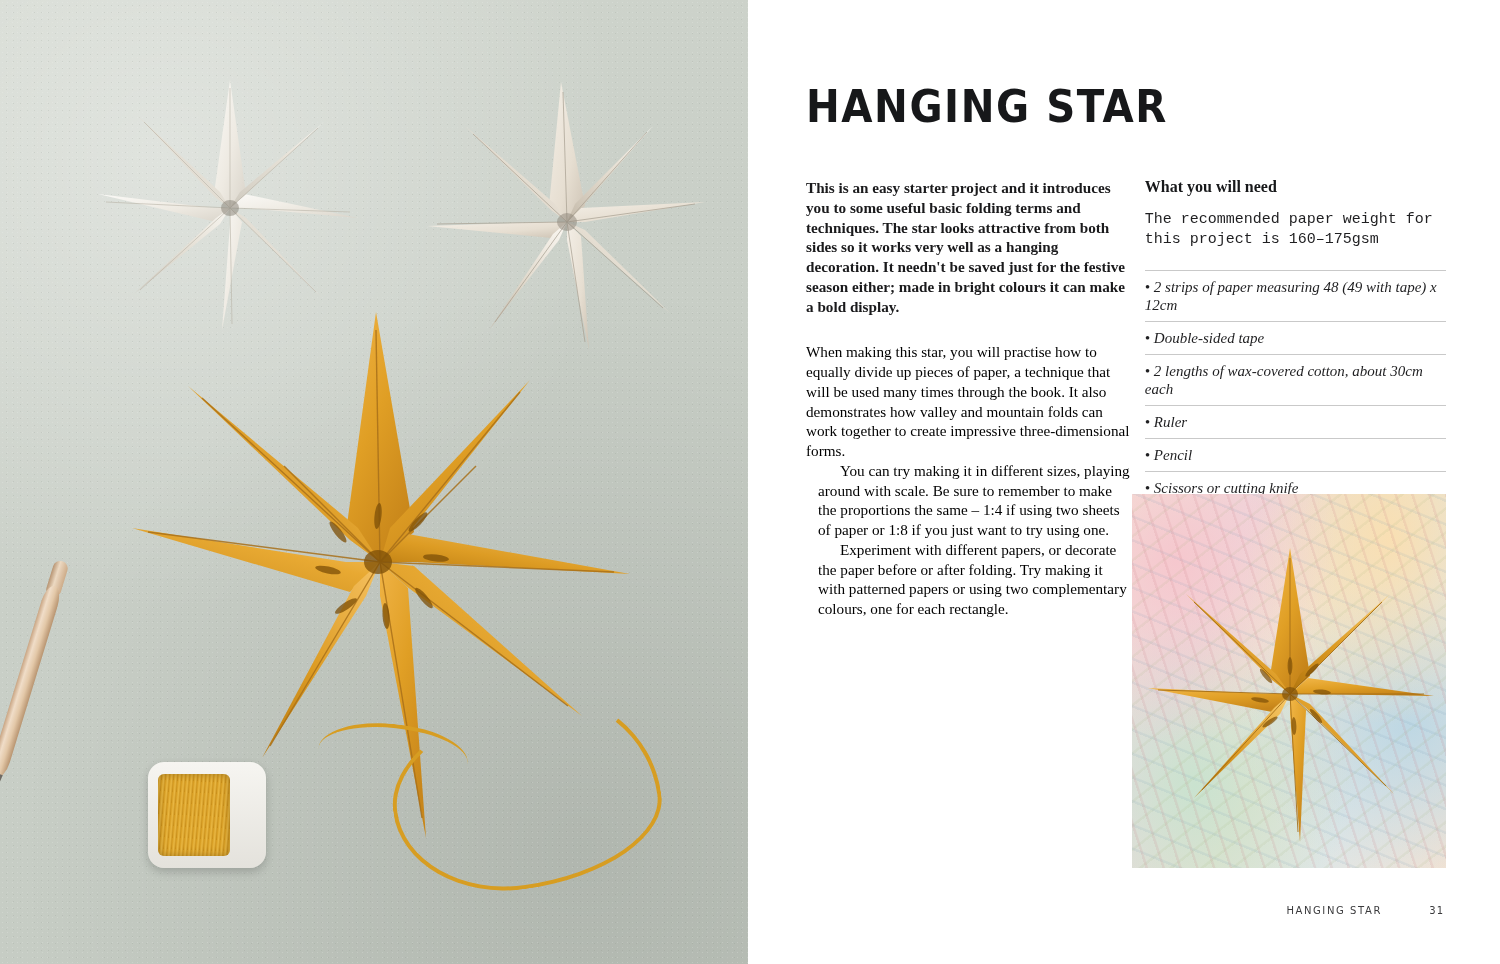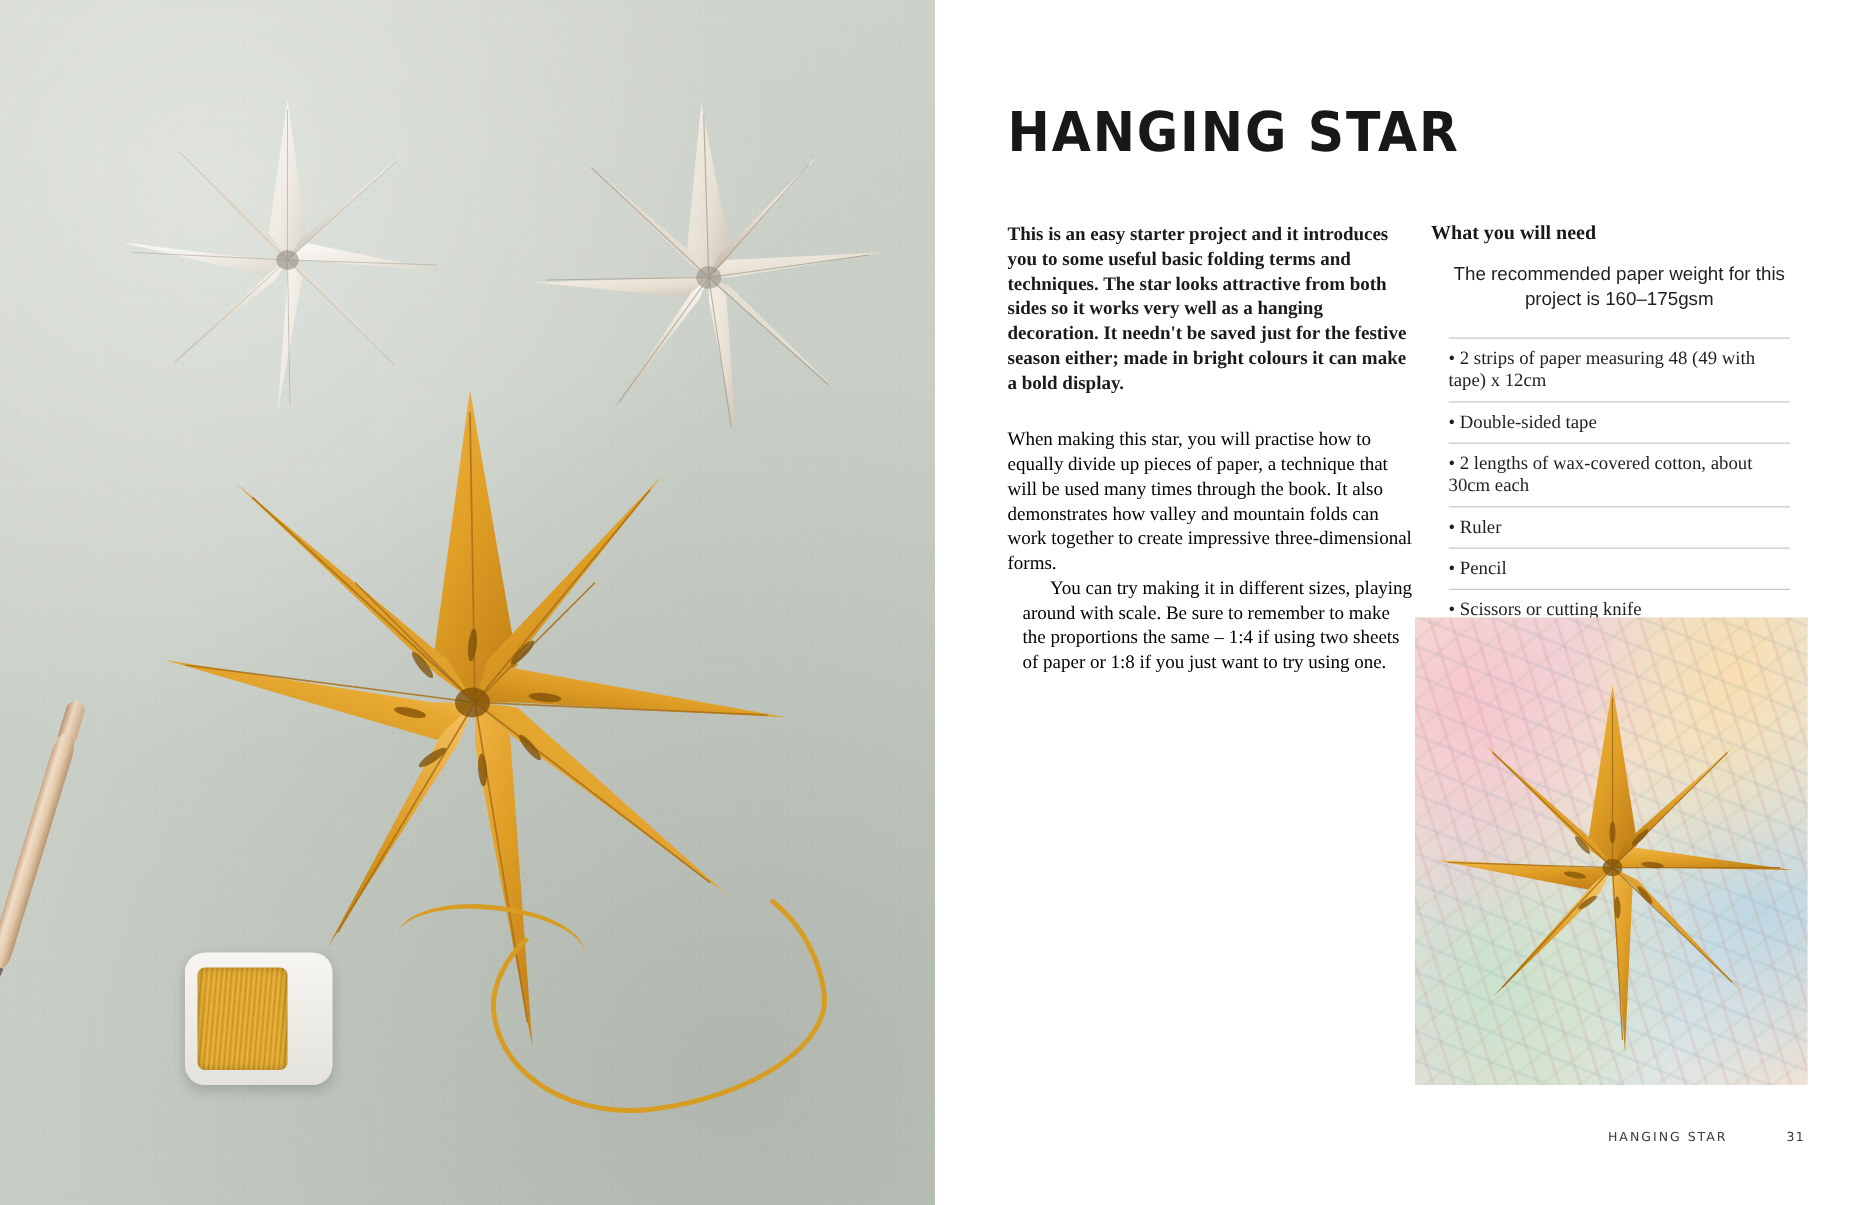--- a/index.html
+++ b/index.html
@@ -108,32 +108,32 @@
     margin-left: 12px;
   }
   .needs-title {
     font-family: "Liberation Serif", serif;
     font-weight: 700;
     font-size: 16px;
     color: #17181a;
     margin: 0 0 14px 0;
   }
   .needs-lead {
-    font-family: Liberation Sans, sans-serif;
+    font-family: Liberation Mono, monospace;
     font-size: 15px;
     line-height: 1.32;
     color: #1f1f21;
     margin: 0 0 20px 0;
-    text-align: center;
   }
   ul.needs-list {
     list-style: none;
-    margin: 14px;
+    margin: 0;
     padding: 0;
     border-top: 1px solid #c9c9c9;
+    font-style: italic;
   }
   ul.needs-list li {
     font-family: "Liberation Serif", serif;
     font-size: 15px;
     line-height: 1.2;
     color: #1f1f21;
     padding: 7px 0 7px 0;
     border-bottom: 1px solid #c9c9c9;
   }
   .sub-photo {
@@ -434,20 +434,21 @@
   <div class="right-page">
 
     <h1 class="title">HANGING STAR</h1>
 
     <div class="columns">
 
       <div class="col-left">
         <p class="intro-bold">This is an easy starter project and it introduces you to some useful basic folding terms and techniques. The star looks attractive from both sides so it works very well as a hanging decoration. It needn't be saved just for the festive season either; made in bright colours it can make a bold display.</p>
         <p class="body-par">When making this star, you will practise how to equally divide up pieces of paper, a technique that will be used many times through the book. It also demonstrates how valley and mountain folds can work together to create impressive three-dimensional forms.</p>
         <p class="body-par">You can try making it in different sizes, playing around with scale. Be sure to remember to make the proportions the same – 1:4 if using two sheets of paper or 1:8 if you just want to try using one.</p>
+        <p class="body-par">Experiment with different papers, or decorate the paper before or after folding. Try making it with patterned papers or using two complementary colours, one for each rectangle.</p>
       </div>
 
       <div class="col-right">
         <h2 class="needs-title">What you will need</h2>
         <p class="needs-lead">The recommended paper weight for this project is 160–175gsm</p>
         <ul class="needs-list">
           <li>• 2 strips of paper measuring 48 (49 with tape) x 12cm</li>
           <li>• Double-sided tape</li>
           <li>• 2 lengths of wax-covered cotton, about 30cm each</li>
           <li>• Ruler</li>

